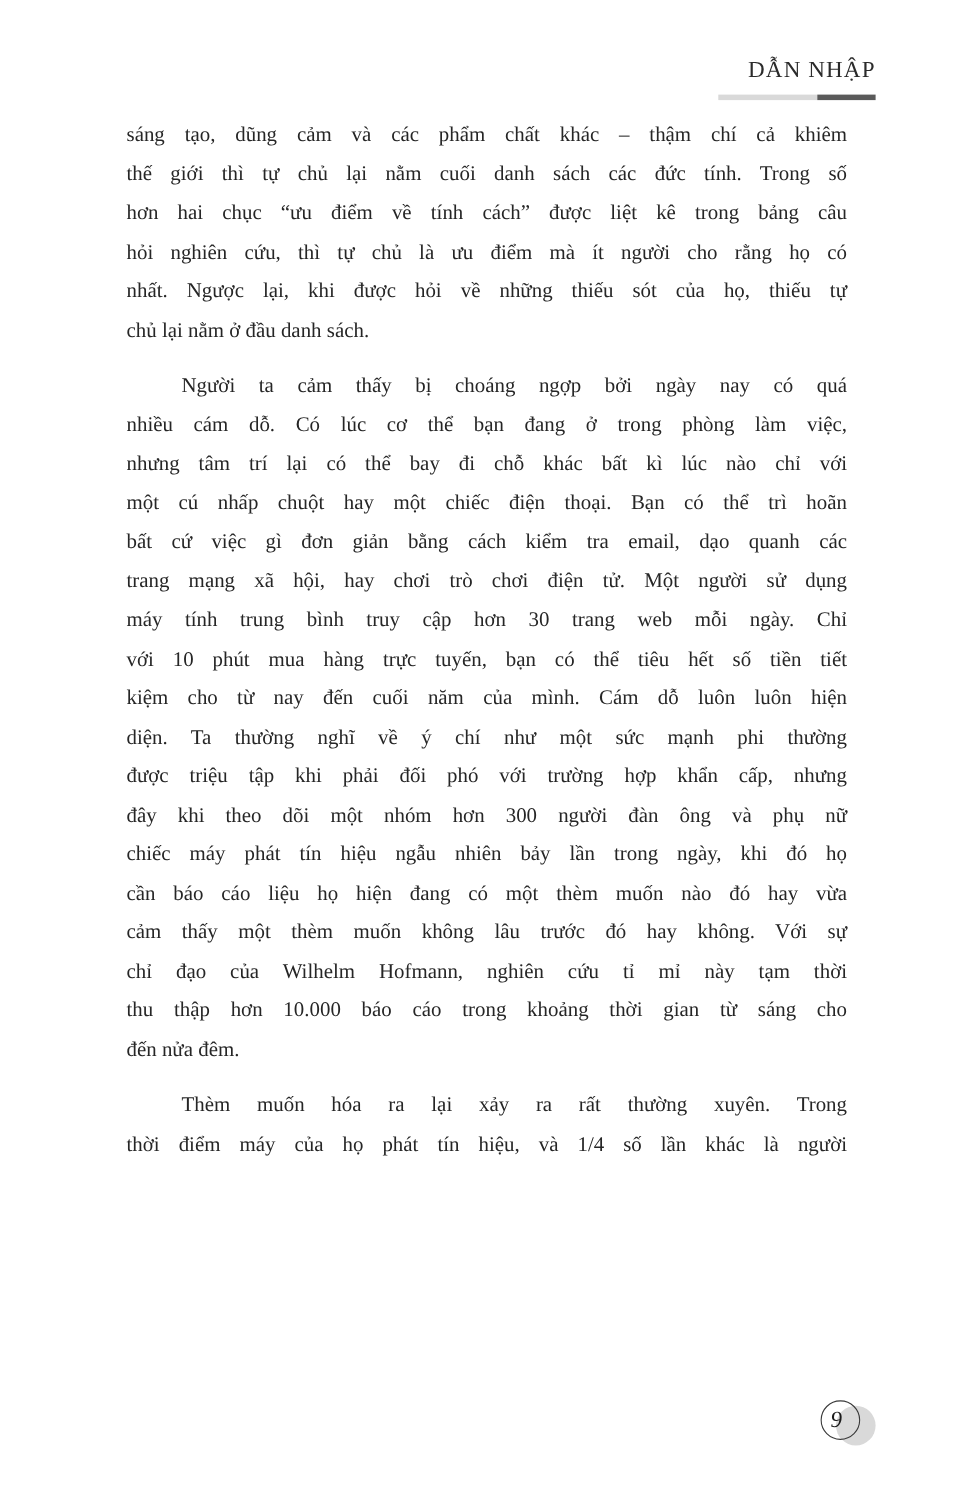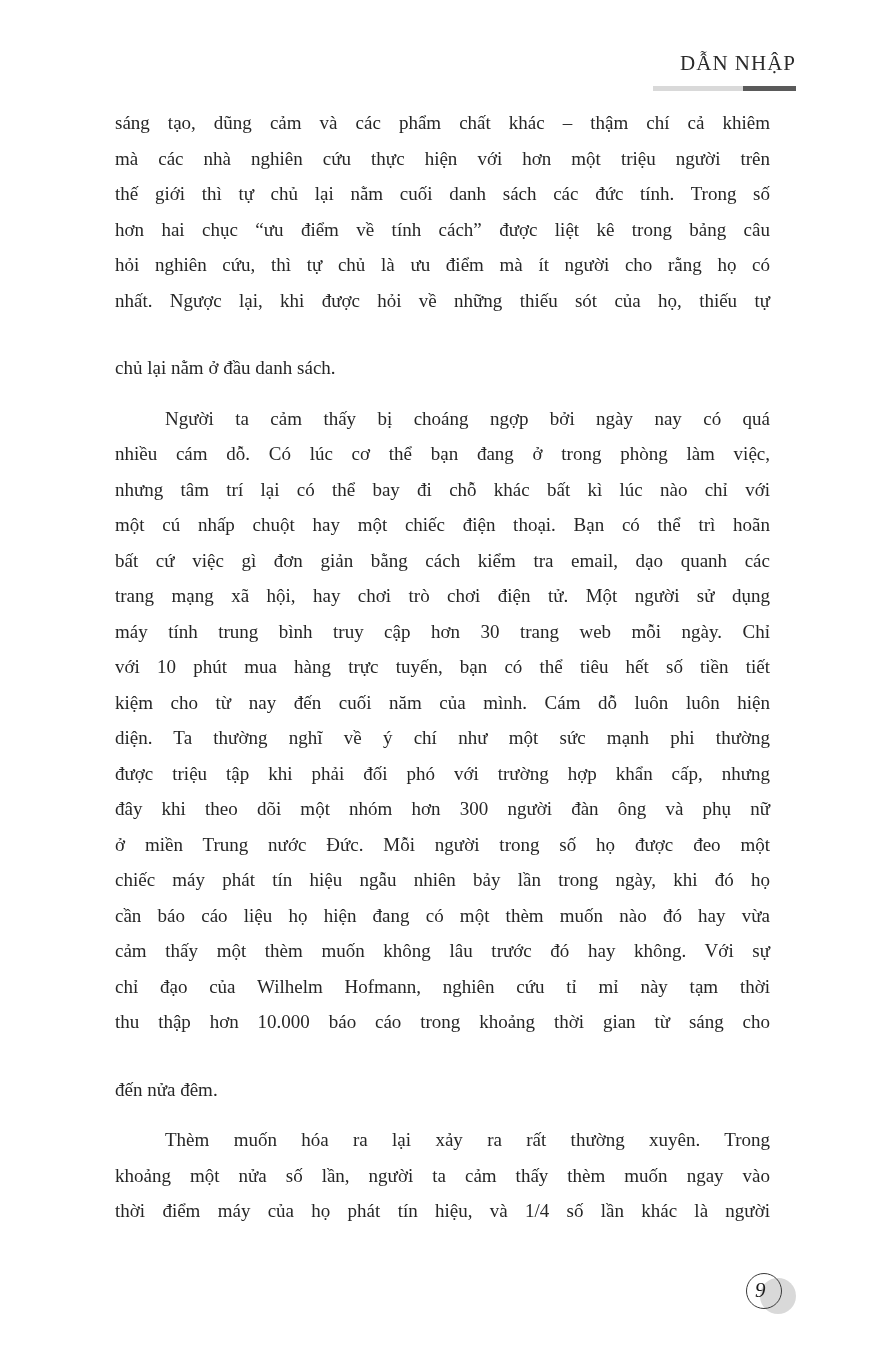--- a/index.html
+++ b/index.html
@@ -63,21 +63,20 @@
   }
   .para + .para {
     margin-top: 15px;
   }
   .line {
     text-align: justify;
     text-align-last: justify;
   }
   .line.no-just {
     text-align-last: left;
-    margin-top: 32px;
   }
   .line.indent {
     text-indent: 50px;
   }
 
   
   .page-number-badge {
     position: absolute;
     left: 746px;
     top: 1273px;
@@ -123,51 +122,48 @@
     <div class="head-title">DẪN NHẬP</div>
     <div class="head-rule">
       <span class="rule-light" style="background: rgb(217, 217, 217);"></span>
       <span class="rule-dark" style="background: rgb(90, 90, 90);"></span>
     </div>
   </div>
 
   <div class="body-text">
       <div class="para">
         <div class="line">sáng tạo, dũng cảm và các phẩm chất khác – thậm chí cả khiêm</div>
-        <div class="line">mà các nhà nghiên cứu thực hiện với hơn một triệu người trên</div>
         <div class="line">thế giới thì tự chủ lại nằm cuối danh sách các đức tính. Trong số</div>
         <div class="line">hơn hai chục “ưu điểm về tính cách” được liệt kê trong bảng câu</div>
         <div class="line">hỏi nghiên cứu, thì tự chủ là ưu điểm mà ít người cho rằng họ có</div>
         <div class="line">nhất. Ngược lại, khi được hỏi về những thiếu sót của họ, thiếu tự</div>
         <div class="line no-just">chủ lại nằm ở đầu danh sách.</div>
       </div>
       <div class="para">
         <div class="line indent">Người ta cảm thấy bị choáng ngợp bởi ngày nay có quá</div>
         <div class="line">nhiều cám dỗ. Có lúc cơ thể bạn đang ở trong phòng làm việc,</div>
         <div class="line">nhưng tâm trí lại có thể bay đi chỗ khác bất kì lúc nào chỉ với</div>
         <div class="line">một cú nhấp chuột hay một chiếc điện thoại. Bạn có thể trì hoãn</div>
         <div class="line">bất cứ việc gì đơn giản bằng cách kiểm tra email, dạo quanh các</div>
         <div class="line">trang mạng xã hội, hay chơi trò chơi điện tử. Một người sử dụng</div>
         <div class="line">máy tính trung bình truy cập hơn 30 trang web mỗi ngày. Chỉ</div>
         <div class="line">với 10 phút mua hàng trực tuyến, bạn có thể tiêu hết số tiền tiết</div>
         <div class="line">kiệm cho từ nay đến cuối năm của mình. Cám dỗ luôn luôn hiện</div>
         <div class="line">diện. Ta thường nghĩ về ý chí như một sức mạnh phi thường</div>
         <div class="line">được triệu tập khi phải đối phó với trường hợp khẩn cấp, nhưng</div>
         <div class="line">đây khi theo dõi một nhóm hơn 300 người đàn ông và phụ nữ</div>
-        <div class="line">ở miền Trung nước Đức. Mỗi người trong số họ được đeo một</div>
         <div class="line">chiếc máy phát tín hiệu ngẫu nhiên bảy lần trong ngày, khi đó họ</div>
         <div class="line">cần báo cáo liệu họ hiện đang có một thèm muốn nào đó hay vừa</div>
         <div class="line">cảm thấy một thèm muốn không lâu trước đó hay không. Với sự</div>
         <div class="line">chỉ đạo của Wilhelm Hofmann, nghiên cứu tỉ mỉ này tạm thời</div>
         <div class="line">thu thập hơn 10.000 báo cáo trong khoảng thời gian từ sáng cho</div>
         <div class="line no-just">đến nửa đêm.</div>
       </div>
       <div class="para">
         <div class="line indent">Thèm muốn hóa ra lại xảy ra rất thường xuyên. Trong</div>
-        <div class="line">khoảng một nửa số lần, người ta cảm thấy thèm muốn ngay vào</div>
         <div class="line">thời điểm máy của họ phát tín hiệu, và 1/4 số lần khác là người</div>
       </div>
     </div>
 
   <div class="page-number-badge">
     <span class="badge-shadow"></span>
     <span class="badge-circle">
       <span class="num">9</span>
     </span>
   </div>

